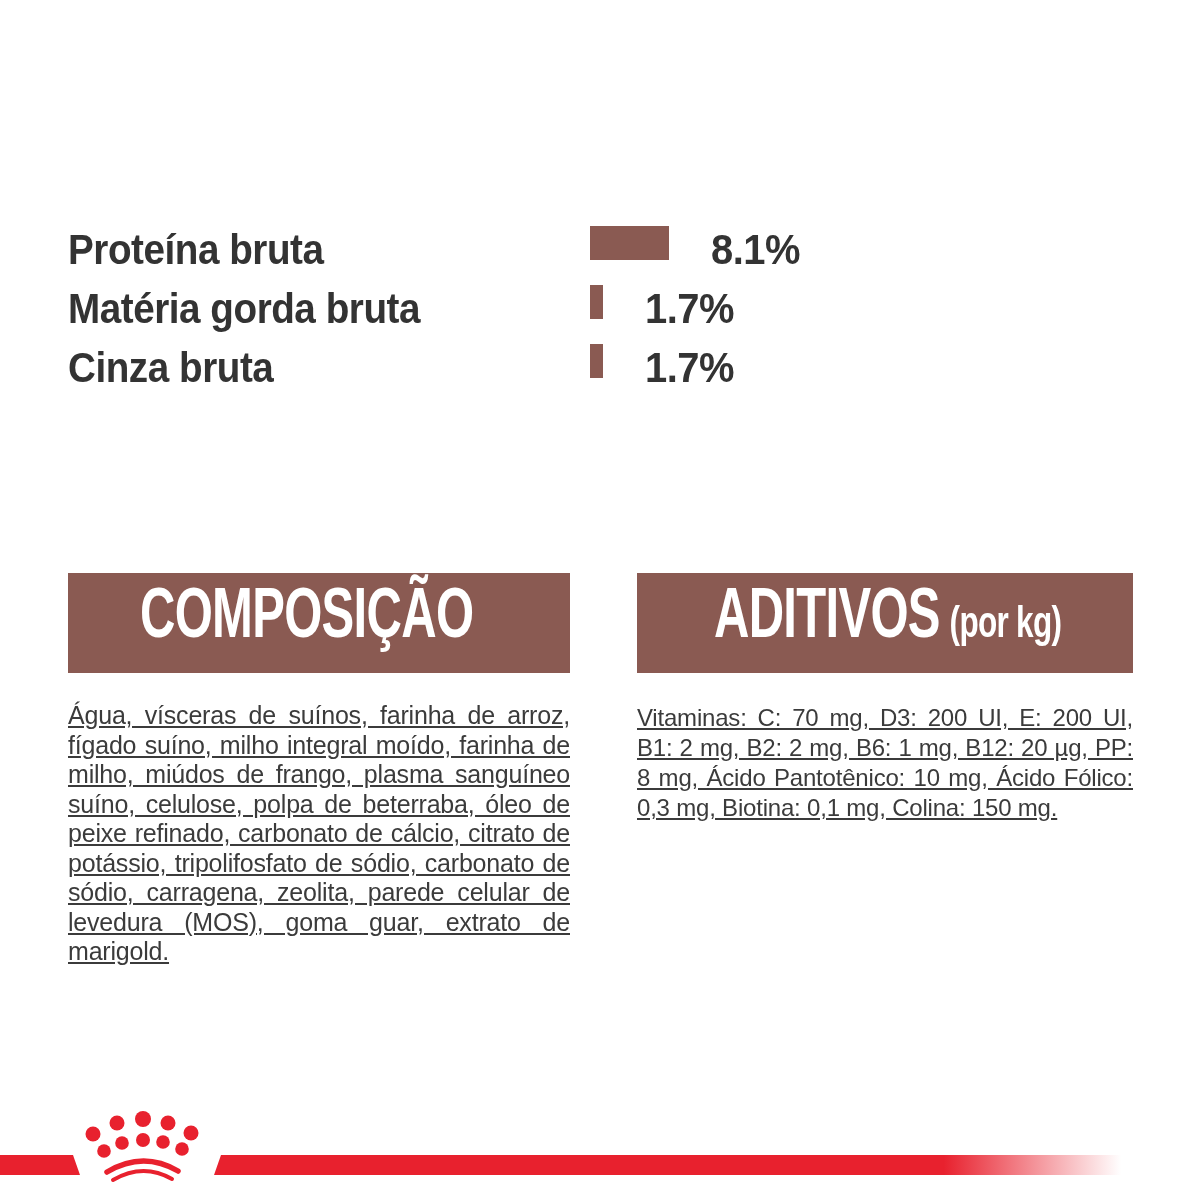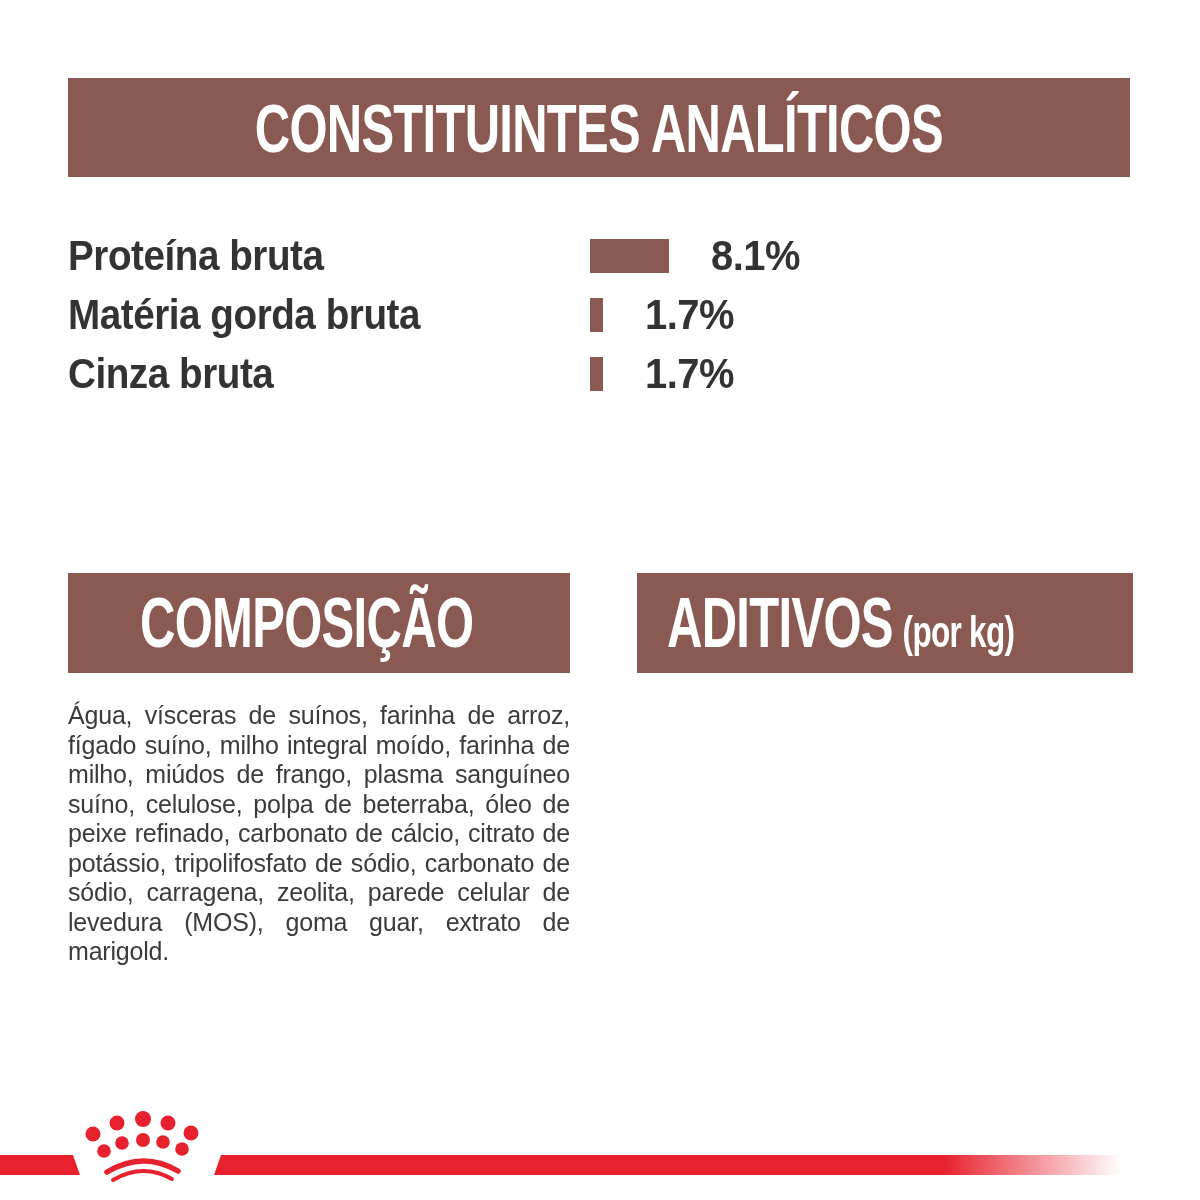--- a/index.html
+++ b/index.html
@@ -32,21 +32,21 @@
   }
 
   
   .chart {
     position: absolute;
     left: 68px; top: 226px;
     width: 1062px;
   }
   .chart-row {
     display: flex;
-    align-items: center;
+    align-items: flex-start;
     height: 59px;
     gap: 32px;
   }
   .row-label {
     flex: 0 0 490px;
     font-size: 42px;
     font-weight: bold;
     color: var(--text-dark, #333333);
     letter-spacing: -0.5px;
     white-space: nowrap;
@@ -69,25 +69,24 @@
     transform-origin: left center;
   }
 
   
   .section-box {
     position: absolute;
     top: 573px;
     height: 100px;
     background: var(--brown, #8a5a52);
     display: flex;
-    align-items: center;
     color: #ffffff;
   }
   #composition-box { left: 68px; width: 502px; }
-  #additives-box   { left: 637px; width: 496px; }
+  #additives-box   { left: 637px; width: 496px; padding-left: 47px; }
   .section-title-wrap {
     display: flex;
     align-items: baseline;
     transform: scaleX(0.70);
     transform-origin: left center;
     white-space: nowrap;
   }
   #composition-box .section-title-wrap { margin-left: 72px; }
   #additives-box   .section-title-wrap { margin-left: 30px; }
   .section-title {
@@ -100,20 +99,21 @@
     font-size: 45px;
     margin-left: 14px;
     letter-spacing: -1px;
   }
 
   
   .body-text {
     position: absolute;
     color: var(--body-text, #3b3b3b);
     text-align: justify;
+    text-decoration: underline;
   }
   #composition-text {
     left: 68px; top: 701px;
     width: 502px;
     font-size: 25px;
     line-height: 29.5px;
     letter-spacing: -0.2px;
   }
   #additives-text {
     left: 637px; top: 703px;
@@ -141,23 +141,20 @@
     position: absolute;
     left: 76px; top: 1106px;
     width: 128px; height: 88px;
   }
 </style>
 </head>
 <body>
 
 <div class="page" style="--bg: #ffffff; --brown: #8a5a52; --text-dark: #333333; --body-text: #3b3b3b;">
 
-  <div class="band">
-    <span class="band-title">CONSTITUINTES ANALÍTICOS</span>
-  </div>
 
   <div class="chart" id="chart-rows">
       <div class="chart-row">
         <span class="row-label">Proteína bruta</span>
         <div class="bar" style="width: 79px; background: rgb(138, 90, 82);"></div>
         <span class="row-value">8.1%</span>
       </div>
       <div class="chart-row">
         <span class="row-label">Matéria gorda bruta</span>
         <div class="bar" style="width: 13px; background: rgb(138, 90, 82);"></div>
@@ -179,20 +176,21 @@
   <div class="section-box" id="additives-box">
     <div class="section-title-wrap">
       <span class="section-title">ADITIVOS</span>
       <span class="section-subtitle">(por kg)</span>
     </div>
   </div>
 
   <div class="body-text" id="composition-text">Água, vísceras de suínos, farinha de arroz, fígado suíno, milho integral moído, farinha de milho, miúdos de frango, plasma sanguíneo suíno, celulose, polpa de beterraba, óleo de peixe refinado, carbonato de cálcio, citrato de potássio, tripolifosfato de sódio, carbonato de sódio, carragena, zeolita, parede celular de levedura (MOS), goma guar, extrato de marigold.</div>
 
   <div class="body-text" id="additives-text">
+    <p>Vitaminas: C: 70 mg, D3: 200 UI, E: 200 UI, B1: 2 mg, B2: 2 mg, B6: 1 mg, B12: 20 µg, PP: 8 mg, Ácido Pantotênico: 10 mg, Ácido Fólico: 0,3 mg, Biotina: 0,1 mg, Colina: 150 mg.</p>
   </div>
 
   <div class="stripe-left" id="stripe-left" style="background: rgb(232, 33, 46);"></div>
   <div class="stripe-right" id="stripe-right" style="background: linear-gradient(to right, rgb(232, 33, 46) 0%, rgb(232, 33, 46) 74%, rgba(232, 33, 46, 0) 92%, rgba(232, 33, 46, 0) 100%);"></div>
 
   <svg class="crown-svg" id="crown-svg" viewBox="0 0 128 88" xmlns="http://www.w3.org/2000/svg" style="color: rgb(232, 33, 46);">
 
     <circle cx="17" cy="28" r="7.5" fill="currentColor"></circle>
     <circle cx="41" cy="17" r="7.5" fill="currentColor"></circle>
     <circle cx="67" cy="13" r="8" fill="currentColor"></circle>

